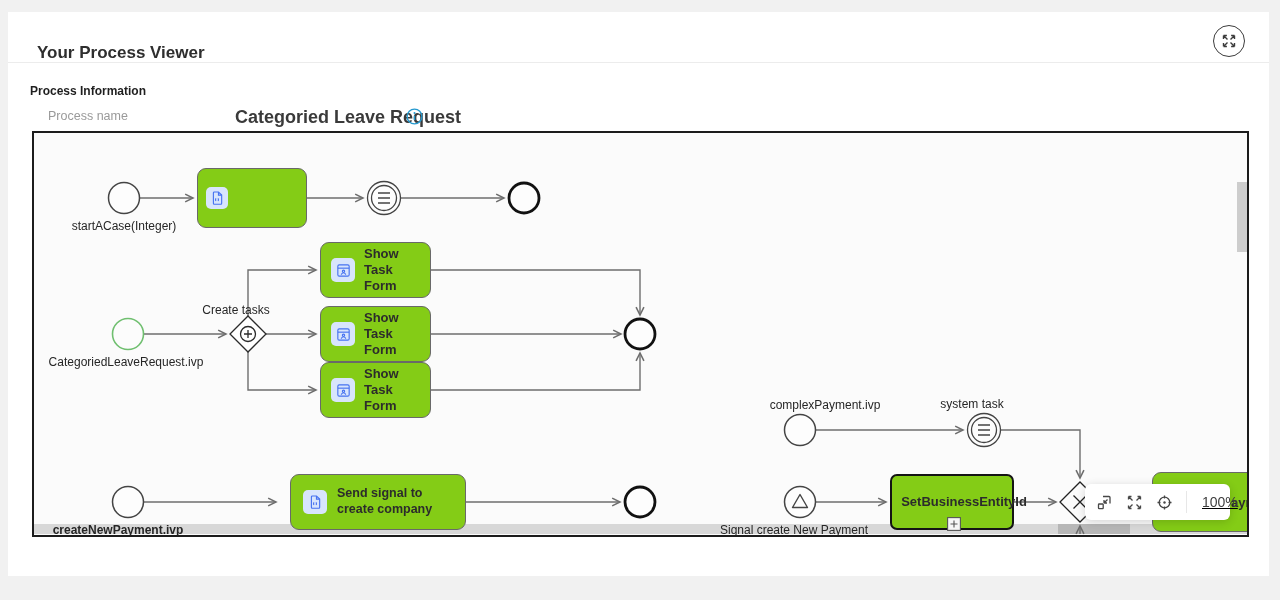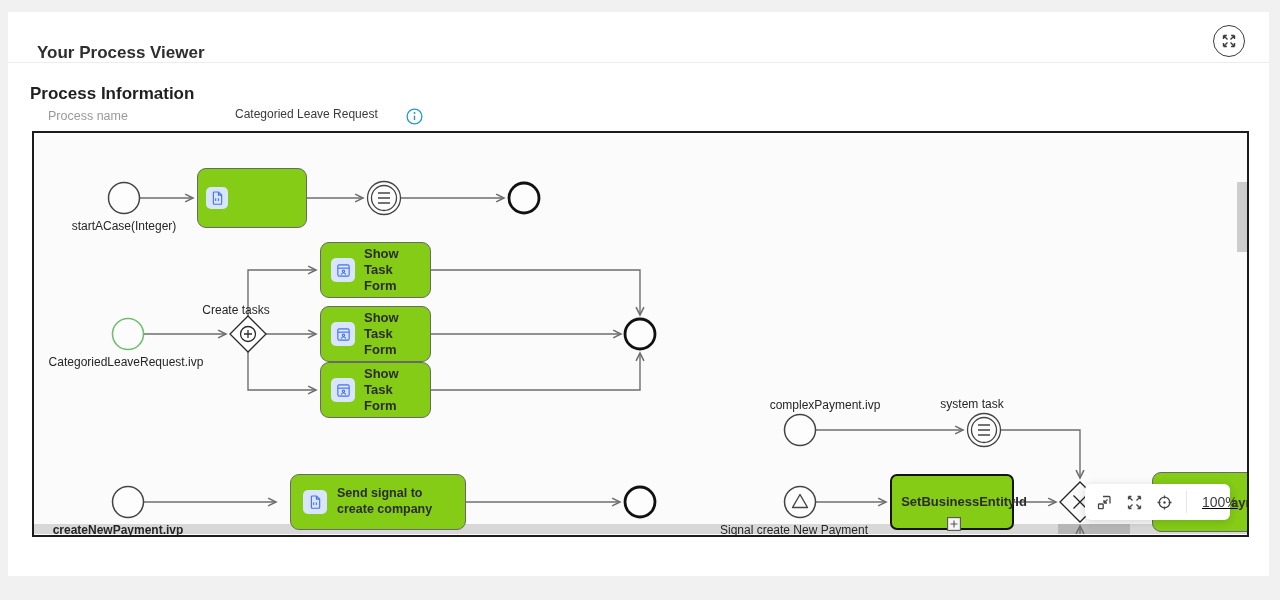--- a/index.html
+++ b/index.html
@@ -1,23 +1,23 @@
 <!DOCTYPE html>
 <html><head>
 <meta charset="utf-8">
 <style>
   html,body{margin:0;padding:0;}
   body{width:1280px;height:600px;background:#f1f1f1;font-family:"Liberation Sans",sans-serif;overflow:hidden;position:relative;}
   .card{position:absolute;left:8px;top:12px;width:1261px;height:564px;background:#ffffff;border-radius:0;}
   .hdr-title{position:absolute;left:29px;top:31px;font-size:17px;font-weight:bold;color:#2e2e2e;}
   .fs-btn{position:absolute;left:1205px;top:13px;width:32px;height:32px;border-radius:50%;border:1.6px solid #3c3c3c;background:#fff;box-sizing:border-box;display:flex;align-items:center;justify-content:center;cursor:pointer;}
   .hdr-divider{position:absolute;left:0;top:50px;width:1261px;height:1px;background:#ececec;}
-  .sec-title{position:absolute;left:22px;top:72px;font-size:17px;font-weight:bold;color:#1f1f1f;}
+  .sec-title{position:absolute;left:22px;top:72px;font-size:12px;font-weight:bold;color:#1f1f1f;}
   .name-label{position:absolute;left:22px;top:97px;font-size:12.5px;color:#9a9a9a;margin-left:18px;}
-  .name-value{position:absolute;left:227px;top:95px;font-size:12px;color:#3a3a3a;}
+  .name-value{position:absolute;left:227px;top:95px;font-size:18px;color:#3a3a3a;font-weight:bold;}
   .info-ic{position:absolute;left:398px;top:96px;width:17px;height:17px;}
   .canvas{position:absolute;left:24px;top:119px;width:1213px;height:402px;border:2px solid #1c1c1c;background:#fbfbfb;overflow:hidden;}
   .edges{position:absolute;left:0;top:0;z-index:2;}
   .hsb-track{position:absolute;left:0;top:391px;width:1213px;height:10px;background:#d8d8d8;z-index:1;}
   .hsb-thumb{position:absolute;left:1024px;top:0;width:72px;height:10px;background:#b7b7b7;}
   .vsb-thumb{position:absolute;left:1203px;top:49px;width:10px;height:70px;background:#cdcdcd;z-index:1;}
   .task{position:absolute;background:#84cc16;border:1.4px solid #696969;border-radius:9px;box-sizing:border-box;display:flex;align-items:center;z-index:3;cursor:pointer;font-weight:bold;}
   .task .txt{font-size:13px;color:#2c2c2c;line-height:1.25;}
   .badge{border-radius:5px;background:#d8e5fc;display:flex;align-items:center;justify-content:center;flex:none;}
   .node-label{position:absolute;transform:translateX(-50%);font-size:12px;color:#262626;white-space:nowrap;z-index:4;}

